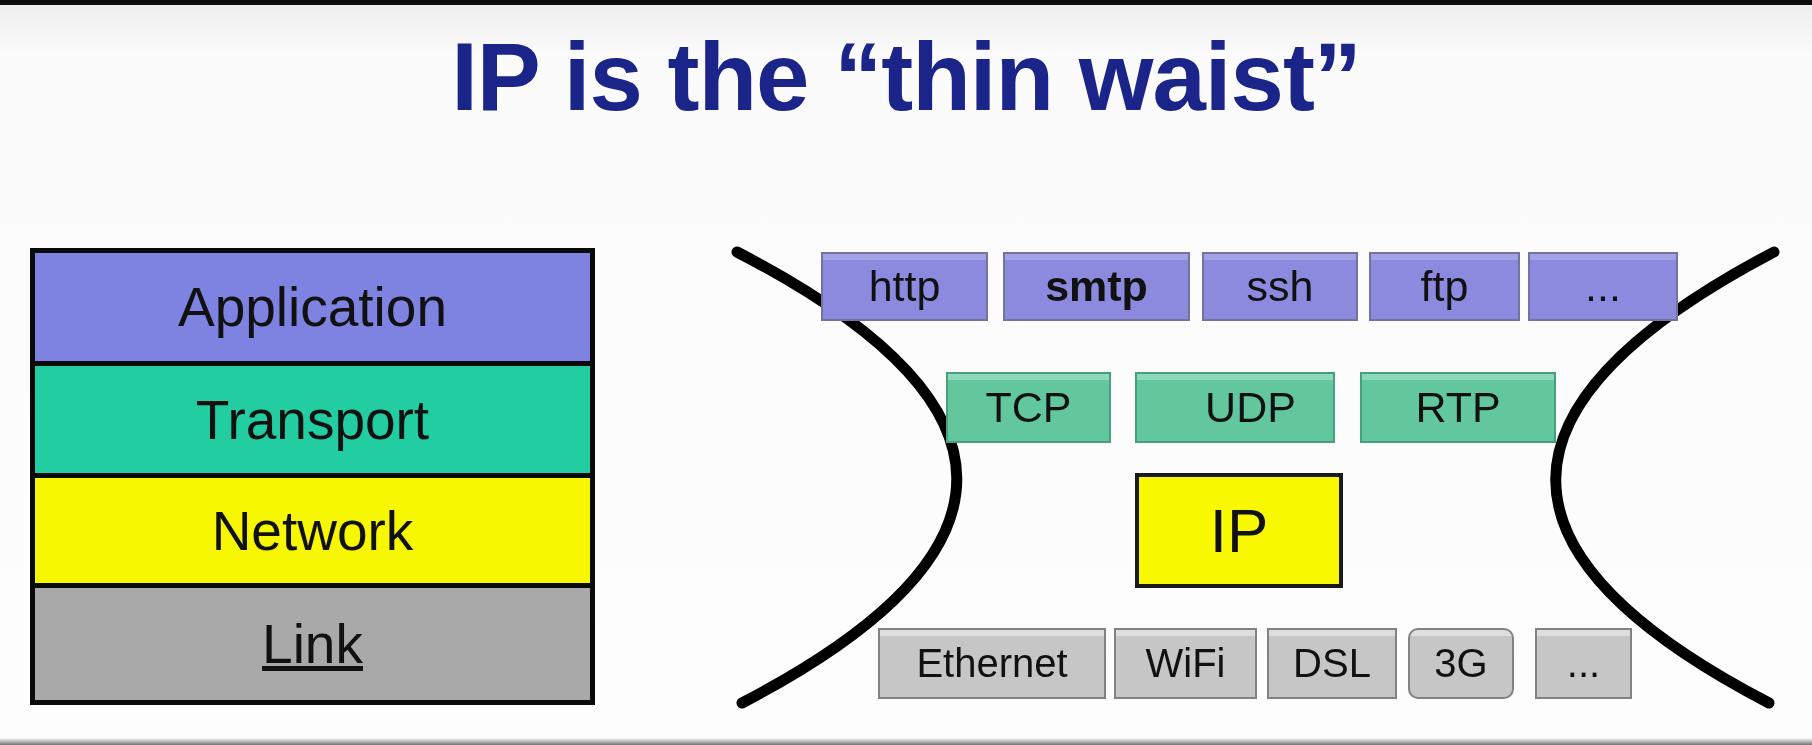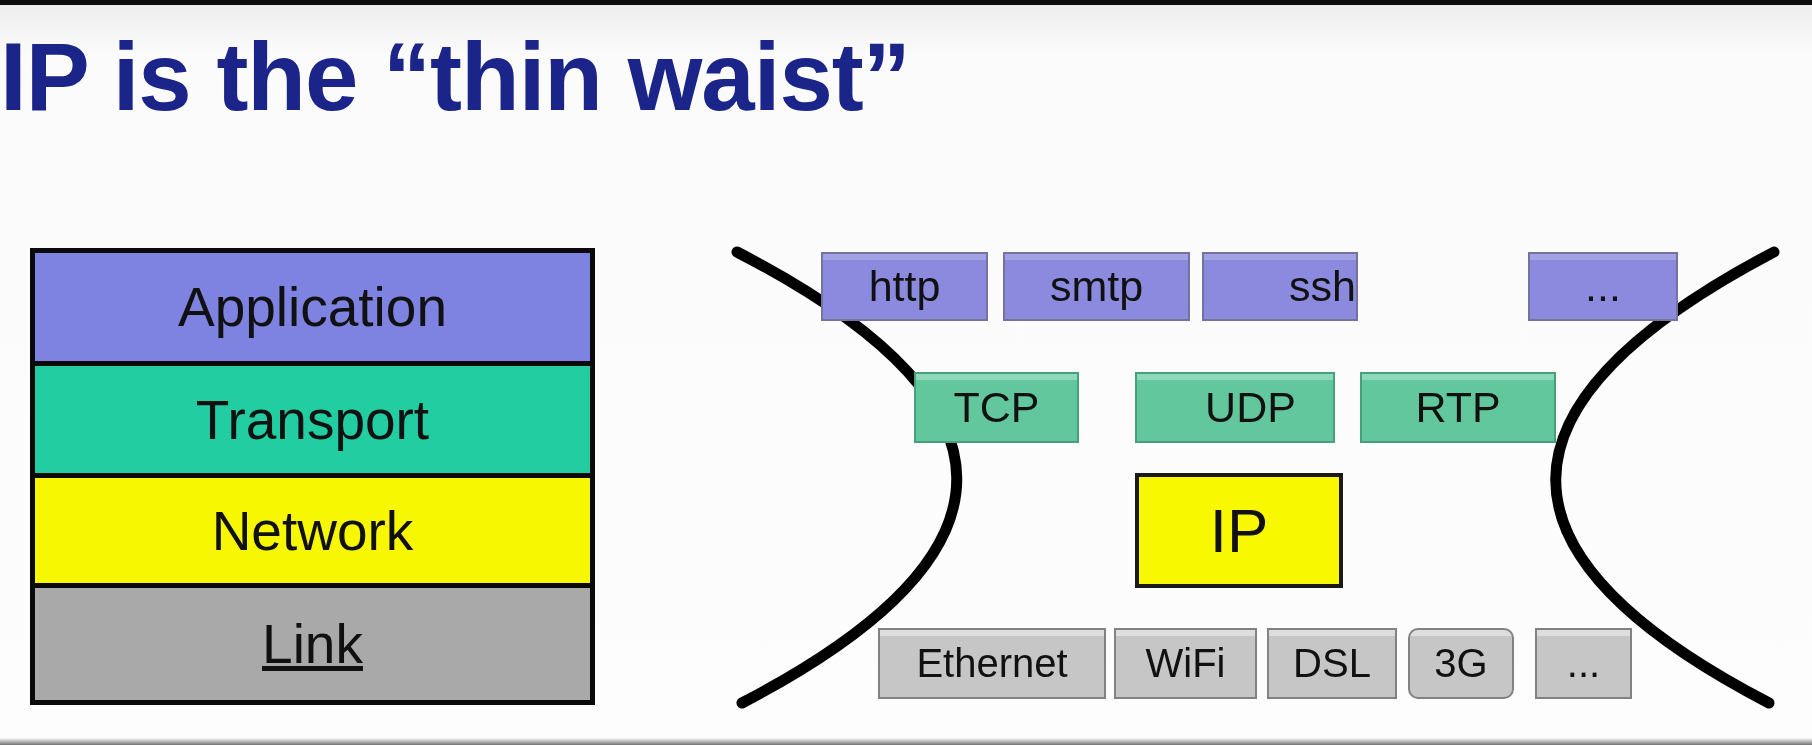--- a/index.html
+++ b/index.html
@@ -20,20 +20,21 @@
     background: #0d0d0d;
   }
   .bottom-fade {
     position: absolute; left: 0; bottom: 0;
     width: 100%; height: 7px;
     background: linear-gradient(to bottom, rgba(0,0,0,0), rgba(0,0,0,0.55));
   }
   .title {
     position: absolute; left: 0; top: 22px;
     width: 100%;
+    text-align: center;
     font-size: 96px;
     font-weight: 600;
     letter-spacing: -1px;
     color: #1b2488;
   }
   
   .stack { position: absolute; left: 0; top: 0; }
   .stack-layer {
     position: absolute;
     left: 30px; width: 565px;
@@ -105,31 +106,34 @@
   </div>
 
   <svg class="curves" viewBox="0 0 1812 745" xmlns="http://www.w3.org/2000/svg">
     <path d="M 737 252 Q 1174 478 742 703" fill="none" stroke="#000000" stroke-width="11" stroke-linecap="round"></path>
     <path d="M 1774 252 Q 1340 480 1769 703" fill="none" stroke="#000000" stroke-width="11" stroke-linecap="round"></path>
   </svg>
 
   <div class="proto-box app-box" style="left:821px;  width:167px;">
     <span>http</span>
   </div>
-  <div class="proto-box app-box" style="left:1003px; width:187px;">
+  <div class="proto-box app-box" style="left:1003px; width:187px;font-weight:bold;">
     <span>smtp</span>
   </div>
-  <div class="proto-box app-box" style="left:1202px; width:156px;justify-content:flex-end;">
+  <div class="proto-box app-box" style="left:1202px; width:156px;">
     <span>ssh</span>
+  </div>
+  <div class="proto-box app-box" style="left:1369px; width:151px;">
+    <span>ftp</span>
   </div>
   <div class="proto-box app-box" style="left:1528px; width:150px;">
     <span>...</span>
   </div>
 
-  <div class="proto-box tp-box" style="left:914px;  width:165px;">
+  <div class="proto-box tp-box" style="left:946px;  width:165px;">
     <span>TCP</span>
   </div>
   <div class="proto-box tp-box" style="left:1135px; width:200px;padding-left:31px;">
     <span>UDP</span>
   </div>
   <div class="proto-box tp-box" style="left:1360px; width:196px;">
     <span>RTP</span>
   </div>
 
   <div class="proto-box ip-box">

